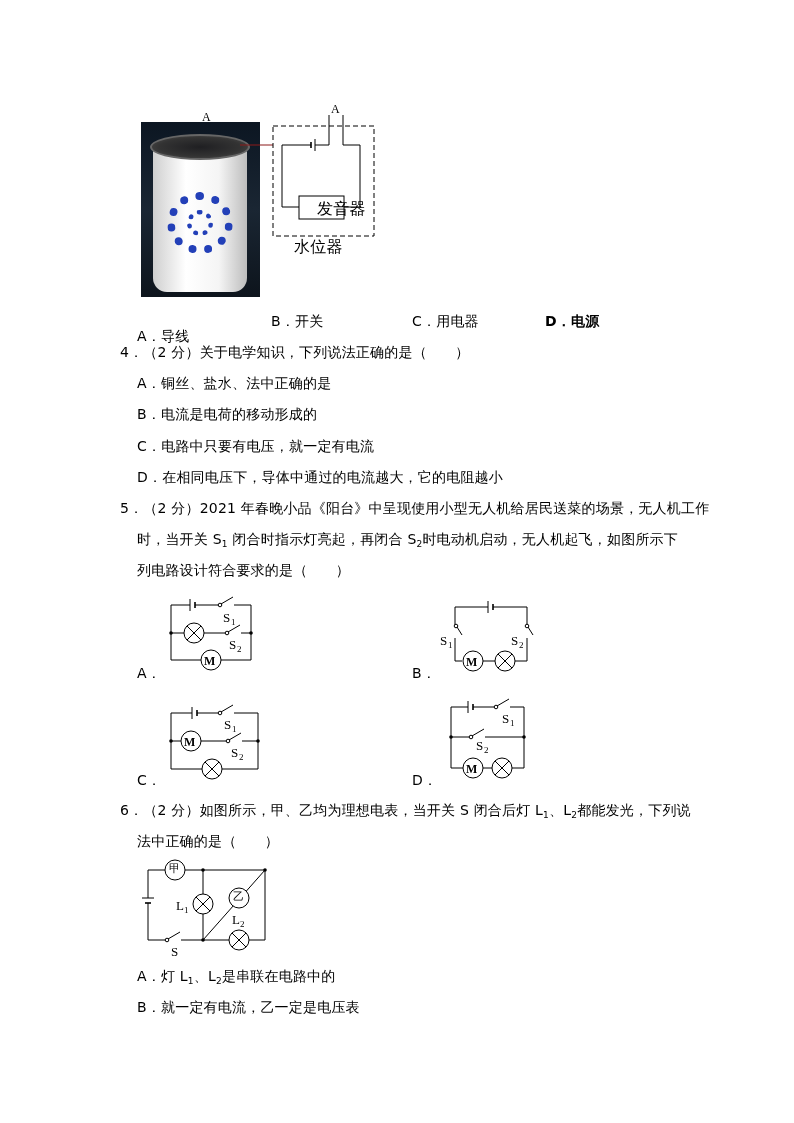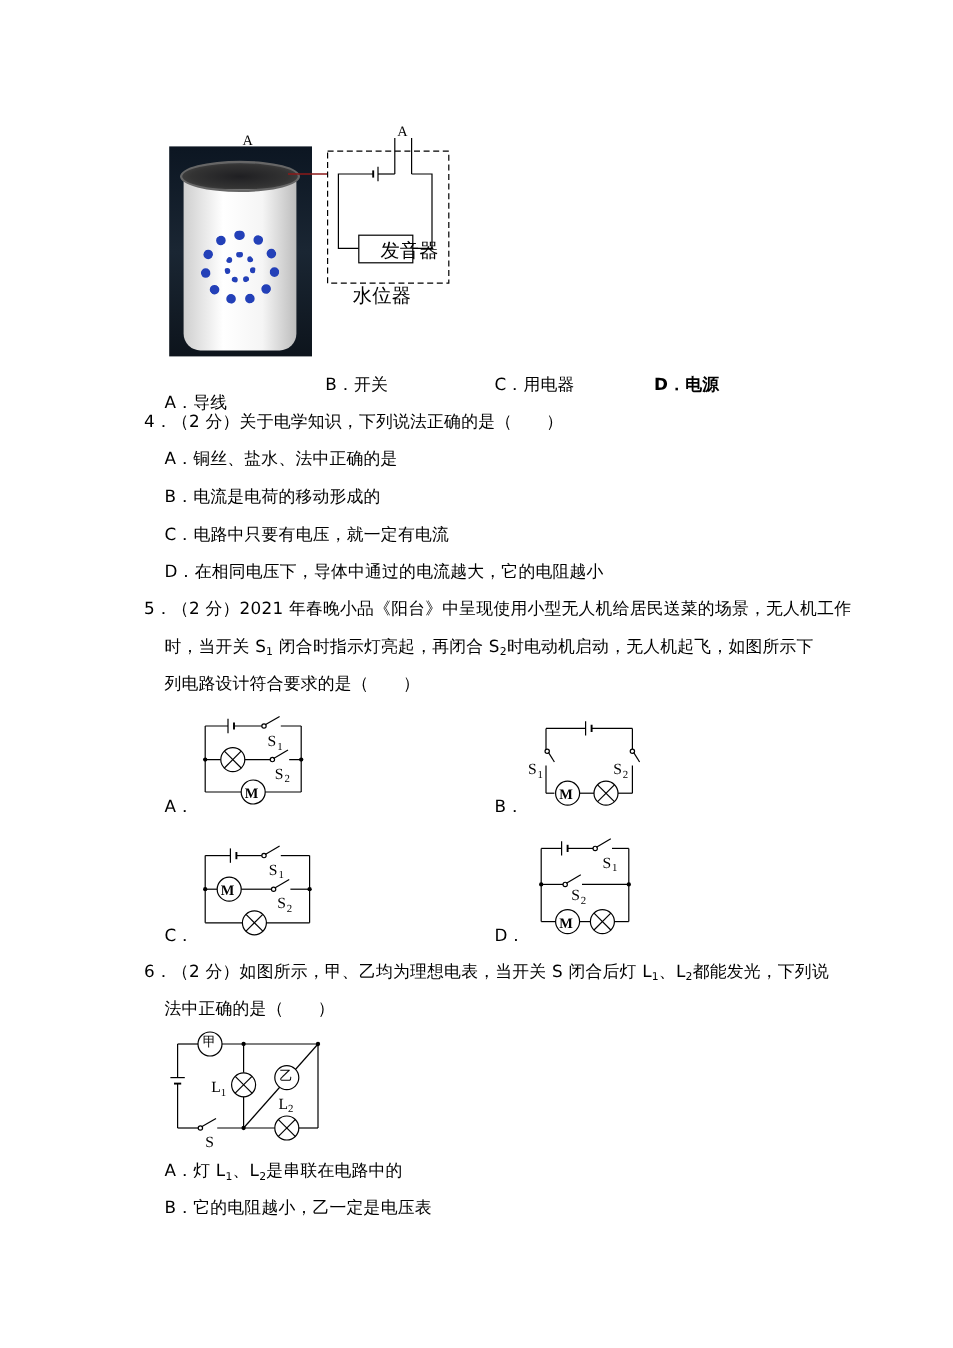--- a/index.html
+++ b/index.html
@@ -246,14 +246,14 @@
         <text x="184" y="63" font-size="9">1</text>
       <text x="232" y="74">L</text>
         <text x="240" y="77" font-size="9">2</text>
       <text x="171" y="106">S</text>
     </g>
   </svg>
   <div class="line abs" style="left:169px;top:862px;font-size:11px;line-height:14px;">甲</div>
   <div class="line abs" style="left:233px;top:890px;font-size:11px;line-height:14px;">乙</div>
 
   <div class="line" style="left:137px;top:967px;"><span>A．</span><span>灯 L</span><sub>1</sub><span>、L</span><sub>2</sub><span>是串联在电路中的</span></div>
-  <div class="line" style="left:137px;top:998px;"><span>B．</span><span>它的电阻越小，乙一定是电压表</span></div>
+  <div class="line" style="left:137px;top:998px;"><span>B．</span><span>就一定有电流，乙一定是电压表</span></div>
 </div>
 
 </body></html>

